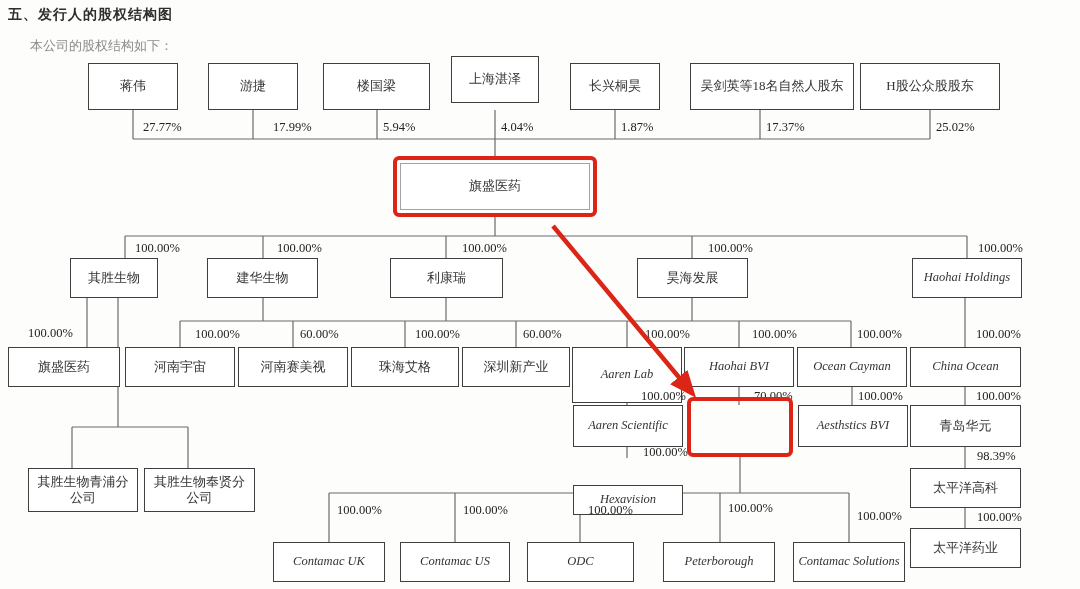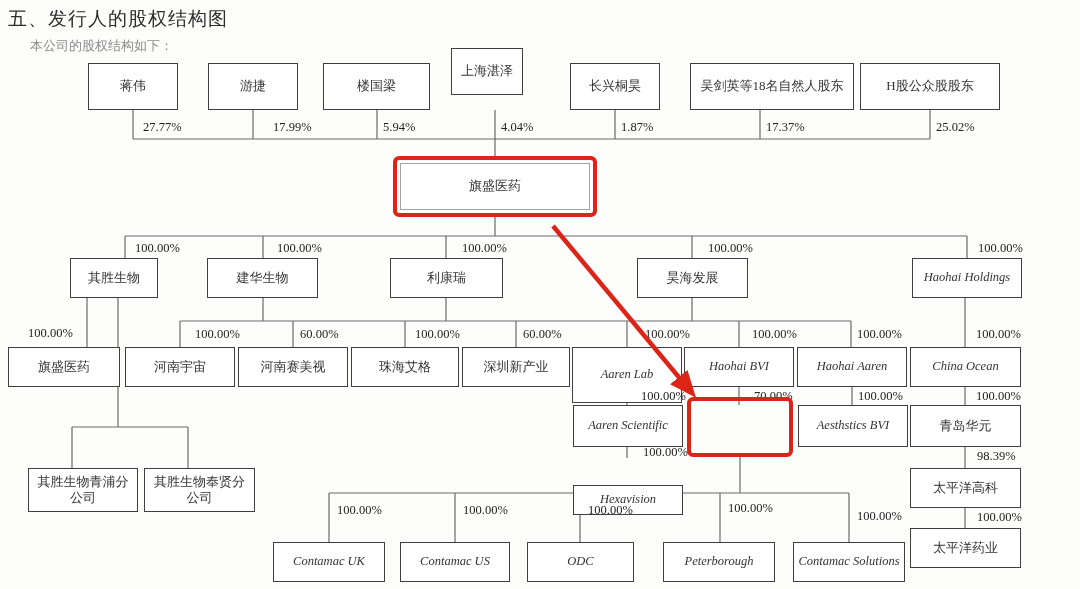--- a/index.html
+++ b/index.html
@@ -1,21 +1,21 @@
 <!DOCTYPE html>
 <html><head>
 <meta charset="utf-8">
 <style>
   html,body{margin:0;padding:0;background:#fff;}
   #screen{
     position:relative;width:1080px;height:589px;background:#fdfdfc;overflow:hidden;
     font-family:"Liberation Serif","DejaVu Serif",serif;
   }
   .doc-title{
-    position:absolute;left:8px;top:6px;font-size:19px;font-weight:normal;color:#2d2d2d;
+    position:absolute;left:8px;top:6px;font-size:14px;font-weight:bold;color:#2d2d2d;
     font-family:"Liberation Sans","DejaVu Sans",sans-serif;letter-spacing:1px;
   }
   .doc-subtitle{
     position:absolute;left:30px;top:37px;font-size:13px;color:#8b8b8b;
     font-family:"Liberation Sans","DejaVu Sans",sans-serif;
   }
   .box{
     position:absolute;box-sizing:border-box;background:#fff;border:1.5px solid #3f3f3f;
     display:flex;align-items:center;justify-content:center;text-align:center;
     font-size:13px;line-height:1.25;color:#333;padding:1px 3px;z-index:2;
@@ -93,21 +93,21 @@
       <line x1="965" y1="508" x2="965" y2="528"></line>
     </g>
   </svg>
 
   <div class="doc-title">五、发行人的股权结构图</div>
   <div class="doc-subtitle">本公司的股权结构如下：</div>
 
   <div class="box" style="left:88px;top:63px;width:90px;height:47px">蒋伟</div>
   <div class="box" style="left:208px;top:63px;width:90px;height:47px">游捷</div>
   <div class="box" style="left:323px;top:63px;width:107px;height:47px">楼国梁</div>
-  <div class="box" style="left:451px;top:48px;width:72px;height:47px">上海湛泽</div>
+  <div class="box" style="left:451px;top:56px;width:88px;height:47px">上海湛泽</div>
   <div class="box" style="left:570px;top:63px;width:90px;height:47px">长兴桐昊</div>
   <div class="box" style="left:690px;top:63px;width:164px;height:47px">吴剑英等18名自然人股东</div>
   <div class="box" style="left:860px;top:63px;width:140px;height:47px">H股公众股股东</div>
 
   <div class="pct" style="left:143px;top:121px">27.77%</div>
   <div class="pct" style="left:273px;top:121px">17.99%</div>
   <div class="pct" style="left:383px;top:121px">5.94%</div>
   <div class="pct" style="left:501px;top:121px">4.04%</div>
   <div class="pct" style="left:621px;top:121px">1.87%</div>
   <div class="pct" style="left:766px;top:121px">17.37%</div>
@@ -138,21 +138,21 @@
   <div class="pct" style="left:857px;top:328px">100.00%</div>
   <div class="pct" style="left:976px;top:328px">100.00%</div>
 
   <div class="box" style="left:8px;top:347px;width:112px;height:40px">旗盛医药</div>
   <div class="box" style="left:125px;top:347px;width:110px;height:40px">河南宇宙</div>
   <div class="box" style="left:238px;top:347px;width:110px;height:40px">河南赛美视</div>
   <div class="box" style="left:351px;top:347px;width:108px;height:40px">珠海艾格</div>
   <div class="box" style="left:462px;top:347px;width:108px;height:40px">深圳新产业</div>
   <div class="box en" style="left:572px;top:347px;width:110px;height:56px">Aaren Lab</div>
   <div class="box en" style="left:684px;top:347px;width:110px;height:40px">Haohai BVI</div>
-  <div class="box en" style="left:797px;top:347px;width:110px;height:40px">Haohai Aaren</div>
+  <div class="box en" style="left:797px;top:347px;width:110px;height:40px">Ocean Cayman</div>
   <div class="box en" style="left:910px;top:347px;width:111px;height:40px">China Ocean</div>
 
   <div class="pct" style="left:641px;top:390px">100.00%</div>
   <div class="pct" style="left:754px;top:390px">70.00%</div>
   <div class="pct" style="left:858px;top:390px">100.00%</div>
   <div class="pct" style="left:976px;top:390px">100.00%</div>
 
   <div class="box en" style="left:573px;top:405px;width:110px;height:42px">Aaren Scientific</div>
   <div class="hl" style="left:687px;top:397px;width:106px;height:60px"></div>
   <div class="box en" style="left:798px;top:405px;width:110px;height:42px">Aesthstics BVI</div>

